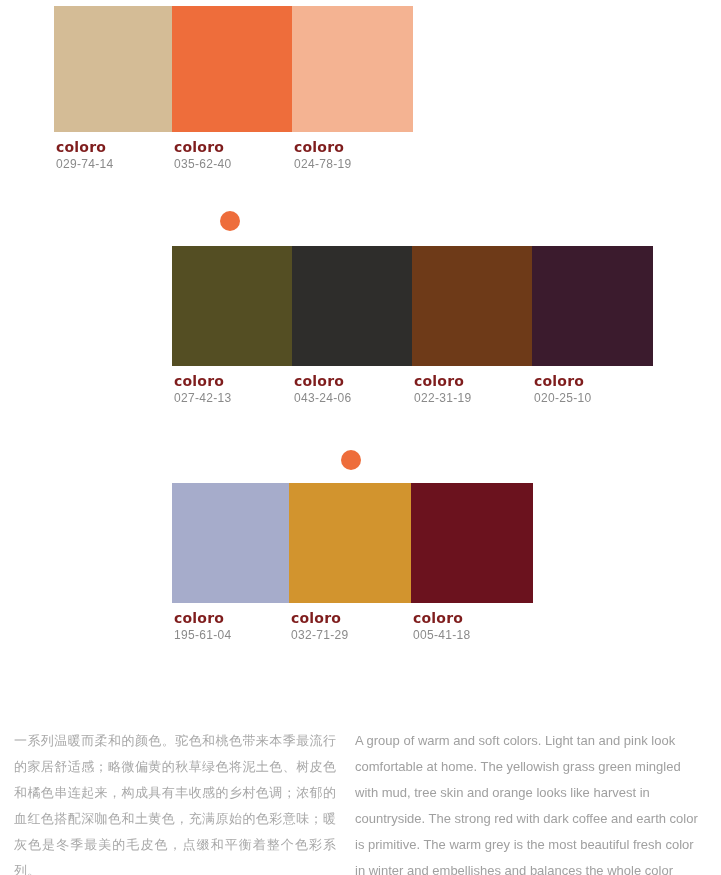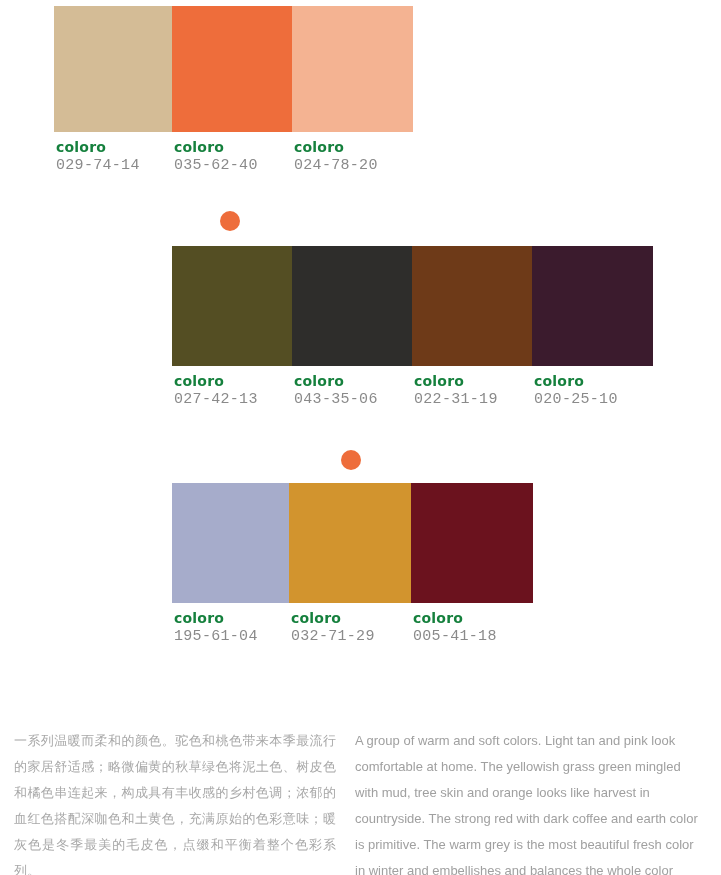--- a/index.html
+++ b/index.html
@@ -45,28 +45,28 @@
     padding-top: 8px;
     padding-left: 2px;
     line-height: 1;
   }
 
   .brand-label {
     font-family: "DejaVu Sans", sans-serif;
     font-weight: bold;
     font-size: 14px;
     letter-spacing: 0.2px;
-    color: #15803d;
+    color: #7f1d1d;
     display: block;
     margin-bottom: 4px;
   }
 
   .code-label {
-    font-family: Liberation Mono, monospace;
-    font-size: 15px;
+    font-family: Liberation Sans, sans-serif;
+    font-size: 12px;
     letter-spacing: 0.3px;
     color: #8a8a8a;
     display: block;
   }
 
   
   .accent-dot {
     position: absolute;
     width: 20px;
     height: 20px;
@@ -122,38 +122,38 @@
           <div class="swatch-chip" style="height: 126px; background: rgb(238, 109, 59);"></div>
           <div class="swatch-caption">
             <span class="brand-label">coloro</span>
             <span class="code-label">035-62-40</span>
           </div>
         </div>
         <div class="swatch-cell" style="width: 121px;">
           <div class="swatch-chip" style="height: 126px; background: rgb(244, 179, 146);"></div>
           <div class="swatch-caption">
             <span class="brand-label">coloro</span>
-            <span class="code-label">024-78-20</span>
+            <span class="code-label">024-78-19</span>
           </div>
         </div>
       </div>
       <div class="accent-dot" style="left: 220px; top: 211px; width: 20px; height: 20px; background: rgb(238, 109, 59);"></div>
       <div class="swatch-row" style="left: 172px; top: 246px;">
         <div class="swatch-cell" style="width: 120px;">
           <div class="swatch-chip" style="height: 120px; background: rgb(84, 78, 35);"></div>
           <div class="swatch-caption">
             <span class="brand-label">coloro</span>
             <span class="code-label">027-42-13</span>
           </div>
         </div>
         <div class="swatch-cell" style="width: 120px;">
           <div class="swatch-chip" style="height: 120px; background: rgb(46, 45, 43);"></div>
           <div class="swatch-caption">
             <span class="brand-label">coloro</span>
-            <span class="code-label">043-35-06</span>
+            <span class="code-label">043-24-06</span>
           </div>
         </div>
         <div class="swatch-cell" style="width: 120px;">
           <div class="swatch-chip" style="height: 120px; background: rgb(110, 58, 24);"></div>
           <div class="swatch-caption">
             <span class="brand-label">coloro</span>
             <span class="code-label">022-31-19</span>
           </div>
         </div>
         <div class="swatch-cell" style="width: 121px;">

